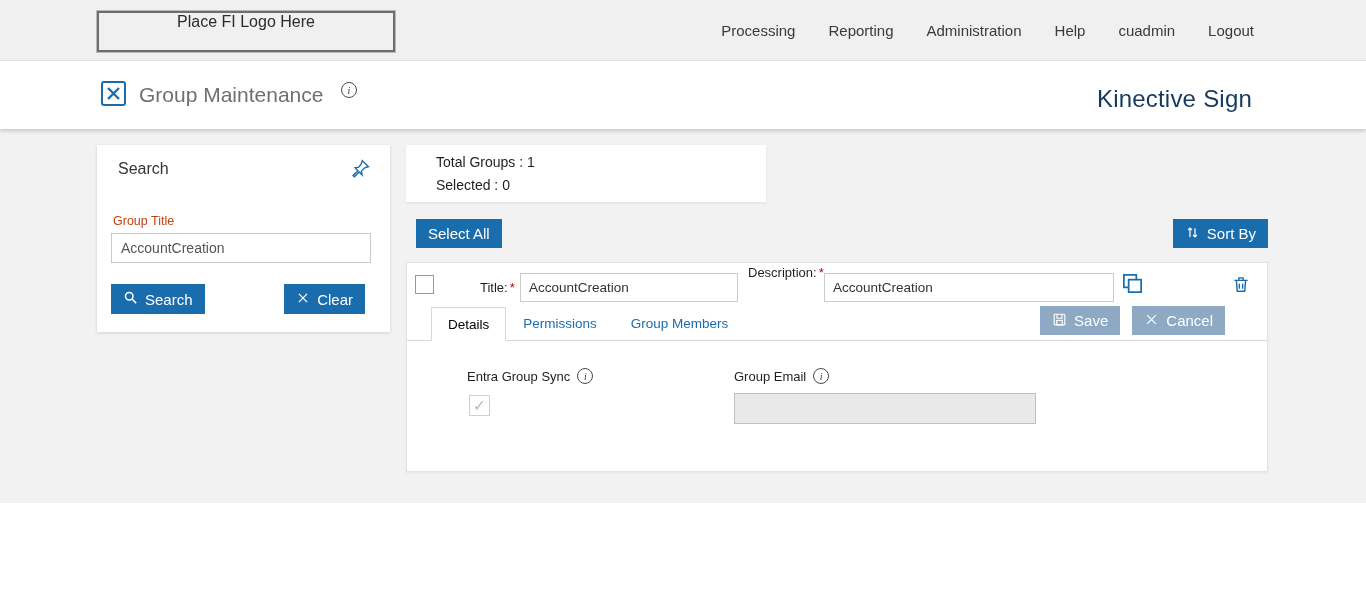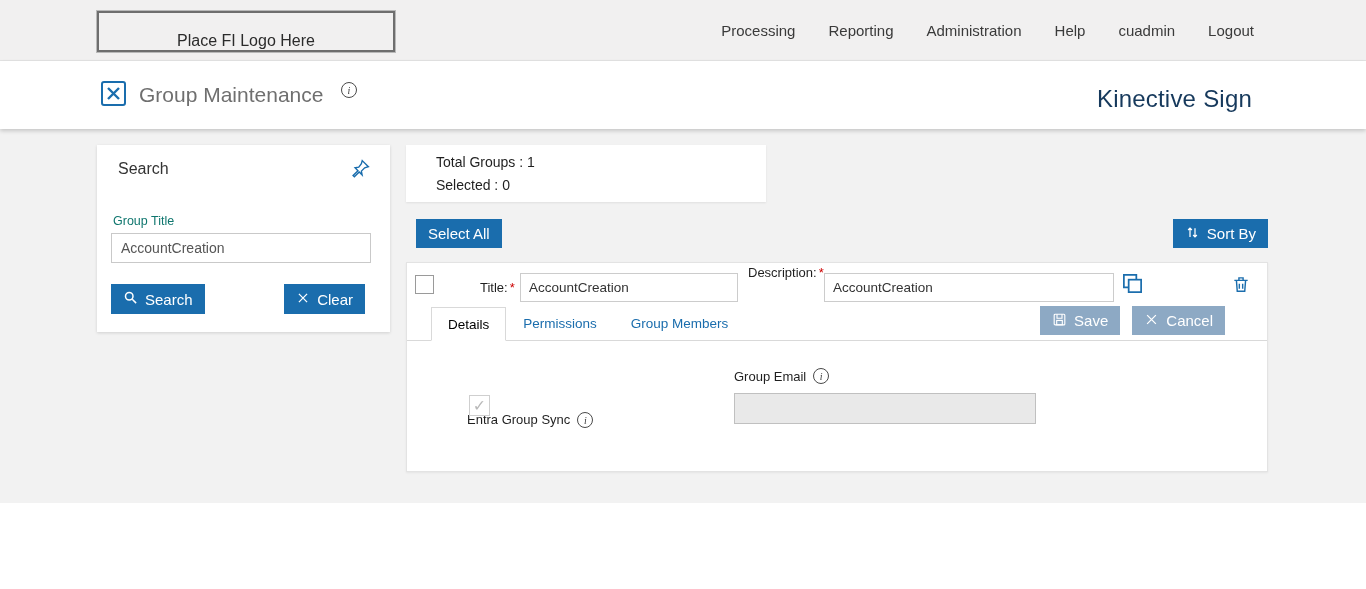--- a/index.html
+++ b/index.html
@@ -7,21 +7,21 @@
   .page {
     position:relative; width:1366px; height:589px; overflow:hidden;
     font-family:"Liberation Sans", sans-serif; background:#fff; color:#222;
   }
 
   
   .topbar { position:absolute; top:0; left:0; width:1366px; height:61px; background:#f1f0f0; border-bottom:1px solid #e4e4e4; }
   .logo-box {
     position:absolute; left:97px; top:11px; width:298px; height:41px;
     border:2px solid #6e6e6e; box-shadow:0 0 0 1px #b9b9b9;
-    display:flex; align-items:flex-end; justify-content:center;
+    display:flex; align-items:flex-start; justify-content:center;
     font-size:16px; color:#2b2b2b; background:#f1f0f0; cursor:pointer;
   }
   .topnav { position:absolute; right:112px; top:0; height:61px; display:flex; align-items:center; gap:33px; font-size:15px; color:#3a3a3a; }
   .topnav span { cursor:pointer; white-space:nowrap; }
 
   
   .header2 { position:absolute; top:61px; left:0; width:1366px; height:68px; background:#fff; box-shadow:0 2px 4px rgba(0,0,0,.18); z-index:3; }
   .app-icon { position:absolute; left:100px; top:19px; width:27px; height:27px; }
   .page-title { position:absolute; left:139px; top:0; height:68px; display:flex; align-items:center; font-size:21px; color:#6f6f6f; }
   .title-info { position:absolute; left:341px; top:21px; }
@@ -33,21 +33,21 @@
   .brand { position:absolute; right:114px; top:0; height:52px; display:flex; align-items:flex-end; font-size:24px; color:#16395c; letter-spacing:.2px; }
   .brand .bold { font-weight:400; margin-left:7px; }
 
   
   .main { position:absolute; top:129px; left:0; width:1366px; height:374px; background:#f2f2f2; }
 
   
   .search-card { position:absolute; left:97px; top:16px; width:293px; height:187px; background:#fff; box-shadow:0 1px 3px rgba(0,0,0,.14); }
   .search-title { position:absolute; left:21px; top:15px; font-size:16px; color:#333; }
   .pin-icon { position:absolute; right:19px; top:13px; width:21px; height:21px; cursor:pointer; }
-  .gt-label { position:absolute; left:16px; top:69px; font-size:12.5px; color:#0f766e; }
+  .gt-label { position:absolute; left:16px; top:69px; font-size:12.5px; color:#c2410c; }
   .gt-input { position:absolute; left:14px; top:88px; width:260px; height:30px; border:1px solid #c9c9c9; padding:0 9px; font-size:14px; color:#555; font-family:inherit; }
 
   .btn {
     display:inline-flex; align-items:center; gap:7px; background:#1a6dad; color:#fff;
     border:none; font-size:15px; padding:0 12px; height:30px; cursor:pointer; font-family:inherit;
   }
   .btn svg { flex:0 0 auto; }
   .btn-steel { background:#8da9c4; height:29px; }
 
   .search-btn { position:absolute; left:14px; top:139px; }
@@ -78,21 +78,21 @@
 
   .tabs { position:absolute; left:0; top:44px; width:100%; height:34px; display:flex; align-items:stretch; padding-left:24px; border-bottom:1px solid #d9d9d9; }
   .tab {
     display:flex; align-items:center; padding:0 16px; font-size:13.5px; color:#1a6dad;
     cursor:pointer; border:1px solid transparent; background:transparent;
   }
   .tab.active { background:#fff; border-color:#d9d9d9; border-bottom-color:#fff; margin-bottom:-1px; color:#000000; }
 
   .save-cancel { position:absolute; right:42px; top:43px; display:flex; gap:12px; z-index:2; }
 
-  .entra-label { position:absolute; left:60px; top:105px; display:flex; gap:7px;margin-top:44px; }
+  .entra-label { position:absolute; left:60px; top:105px; display:flex; align-items:center; gap:7px; }
   .entra-check {
     position:absolute; left:62px; top:132px; width:21px; height:21px; border:1px solid #cfcfcf;
     color:#b9b9b9; display:flex; align-items:center; justify-content:center; font-size:16px; background:#fff;
   }
   .email-label { position:absolute; left:327px; top:105px; display:flex; align-items:center; gap:7px; }
   .email-input { position:absolute; left:327px; top:130px; width:302px; height:31px; background:#e9e9e9; border:1px solid #c0c0c0; font-family:inherit; }
 </style>
 </head>
 <body>
 

